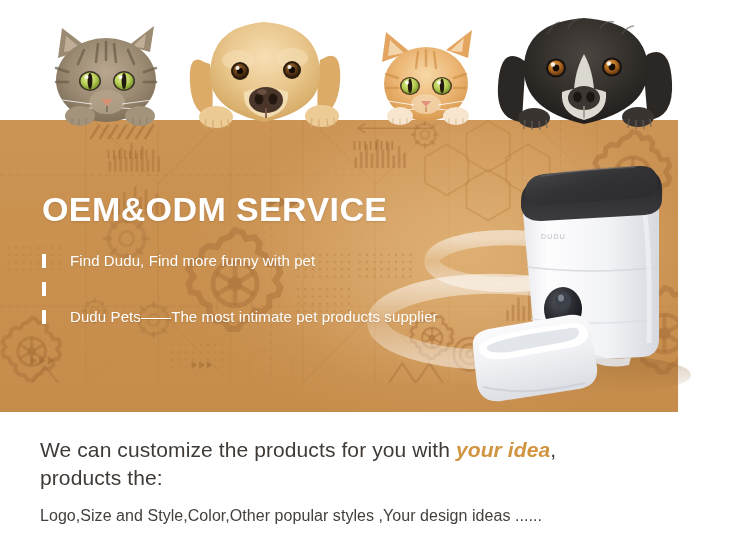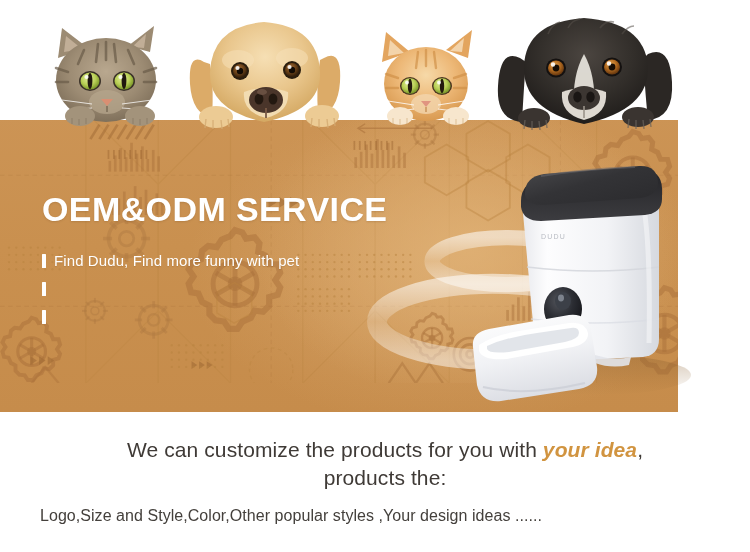--- a/index.html
+++ b/index.html
@@ -21,32 +21,32 @@
   }
   #banner-art { position:absolute; inset:0; }
 
   
   #banner-text { position:absolute; left:42px; top:80px; z-index:4; }
   #headline {
     font-size:34px; font-weight:bold; color:#ffffff; letter-spacing:.4px;
     line-height:1; text-shadow:0 1px 2px rgba(120,80,35,.25);
   }
   #bullets { margin-top:23px; }
-  .bullet-row { display:flex; align-items:center; height:23px; margin-bottom:5px; }
+  .bullet-row { display:flex; align-items:center; height:23px; margin-bottom:5px;gap:16px; }
   .bullet-mark { width:4px; height:14px; background:#ffffff; margin-right:8px; flex:0 0 auto; border-radius:.5px; }
   .bullet-text { font-size:15px; color:#ffffff; line-height:1; letter-spacing:.1px;
                  text-shadow:0 1px 1px rgba(120,80,35,.22); white-space:nowrap; }
 
   
   #product { position:absolute; left:445px; top:143px; width:300px; height:270px; z-index:5; }
 
   
   #bottom { position:absolute; left:0; top:412px; width:750px; height:140px; background:#fff; z-index:6; }
   #lead { position:absolute; left:40px; top:24px; width:690px;
-          font-size:21px; color:#3f3a36; line-height:1.34; letter-spacing:.1px;text-align:center; }
+          font-size:21px; color:#3f3a36; line-height:1.34; letter-spacing:.1px; }
   #lead .hi { color:#d19440; font-style:italic; font-weight:bold; }
   #sub { position:absolute; left:40px; top:95px; font-size:16px; color:#44403c; letter-spacing:.05px; }
 </style>
 </head>
 <body>
 
 <div id="page">
 
   <div id="banner">
     <svg id="banner-art" viewBox="0 0 750 300" preserveAspectRatio="none">
@@ -260,20 +260,21 @@
       <div id="bullets">
         <div class="bullet-row">
           <span class="bullet-mark"></span>
           <span class="bullet-text">Find Dudu, Find more funny with pet</span>
         </div>
         <div class="bullet-row">
           <span class="bullet-mark"></span>
         </div>
         <div class="bullet-row">
           <span class="bullet-mark"></span>
+          <span class="bullet-text">Dudu Pets——The most intimate pet products supplier</span>
         </div>
       </div>
     </div>
   </div>
 
   <div id="product">
     <svg viewBox="0 0 300 270" width="300" height="270">
       <defs>
         <linearGradient id="bodyG" x1="0" y1="0" x2="1" y2="0">
           <stop offset="0%" stop-color="#e9eaee"></stop>

